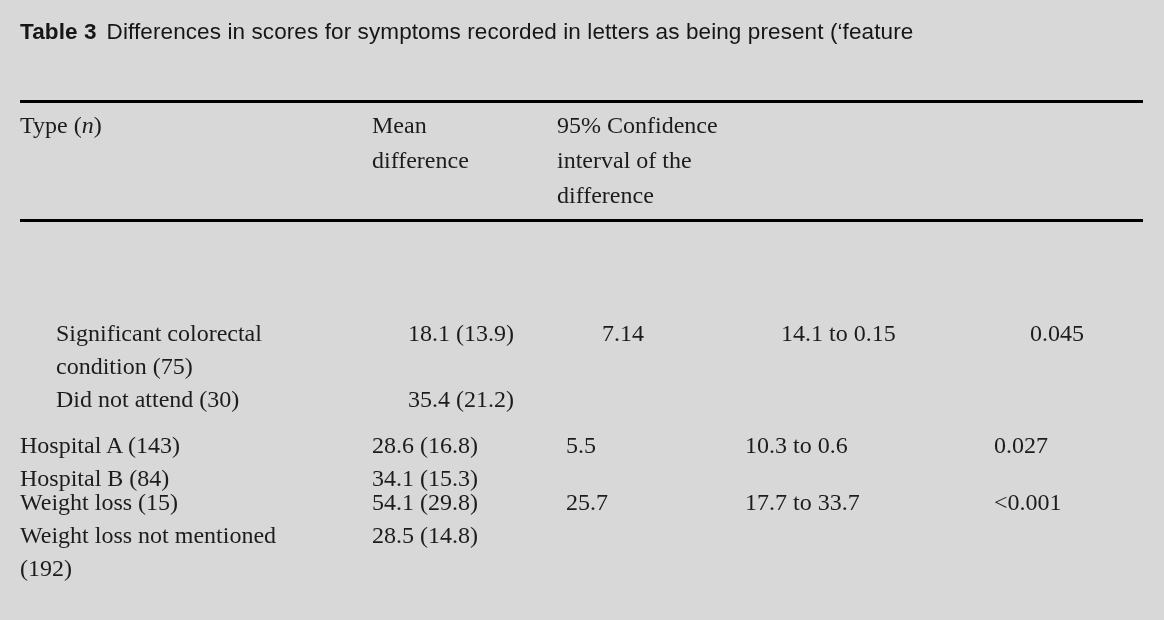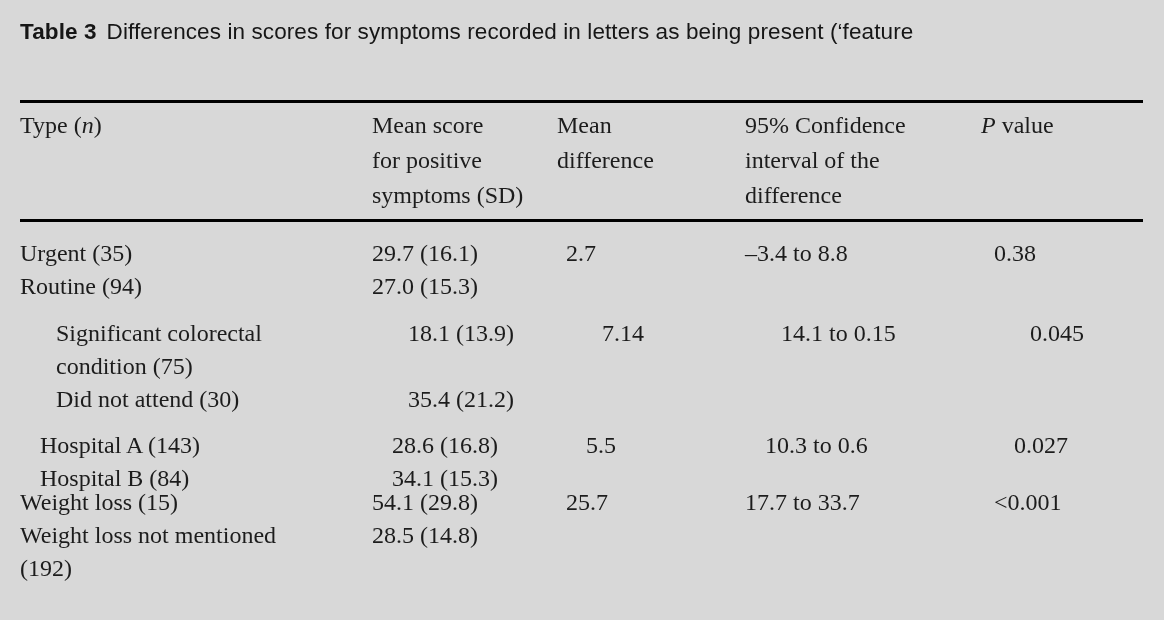--- a/index.html
+++ b/index.html
@@ -46,65 +46,45 @@
   .header-row i { font-style: italic; }
 
   .group .row { display: contents; }
   .group { row-gap: 0; }
   .body-row .cell { line-height: 33px; }
   .grid.body-row .pad-sm { padding-left: 9px; }
   .grid.body-row .pad-md { padding-left: 13px; }
 
   .g1 { top: 237px; }
   .g2 { top: 317px; margin-left: 36px; }
-  .g3 { top: 429px; margin-left: 20px; }
+  .g3 { top: 429px; }
   .g4 { top: 486px; }
 </style>
 </head>
 <body>
 
 <div class="page">
 
   <div class="table-title">
     <b>Table 3</b><span class="lead">Differences in scores for symptoms recorded in letters as being present (‘feature</span><br>
   </div>
 
   <div class="rule rule-top"></div>
 
   <div class="grid header-row">
     <div class="cell"><span>Type (</span><i>n</i><span>)</span></div>
-    <div class="cell">Mean score
-for positive
-symptoms (SD)</div>
     <div class="cell">Mean
 difference</div>
     <div class="cell">95% Confidence
 interval of the
 difference</div>
-    <div class="cell"><i>P</i><span> value</span></div>
   </div>
 
   <div class="rule rule-header"></div>
 
-  <div class="grid body-row group g1">
-    <div class="row">
-      <div class="cell">Urgent (35)</div>
-      <div class="cell">29.7 (16.1)</div>
-      <div class="cell pad-sm">2.7</div>
-      <div class="cell">–3.4 to 8.8</div>
-      <div class="cell pad-md">0.38</div>
-    </div>
-    <div class="row">
-      <div class="cell">Routine (94)</div>
-      <div class="cell">27.0 (15.3)</div>
-      <div class="cell pad-sm"></div>
-      <div class="cell"></div>
-      <div class="cell pad-md"></div>
-    </div>
-  </div>
 
   <div class="grid body-row group g2">
     <div class="row">
       <div class="cell">Significant colorectal
 condition (75)</div>
       <div class="cell">18.1 (13.9)</div>
       <div class="cell pad-sm">7.14</div>
       <div class="cell">14.1 to 0.15</div>
       <div class="cell pad-md">0.045</div>
     </div>

